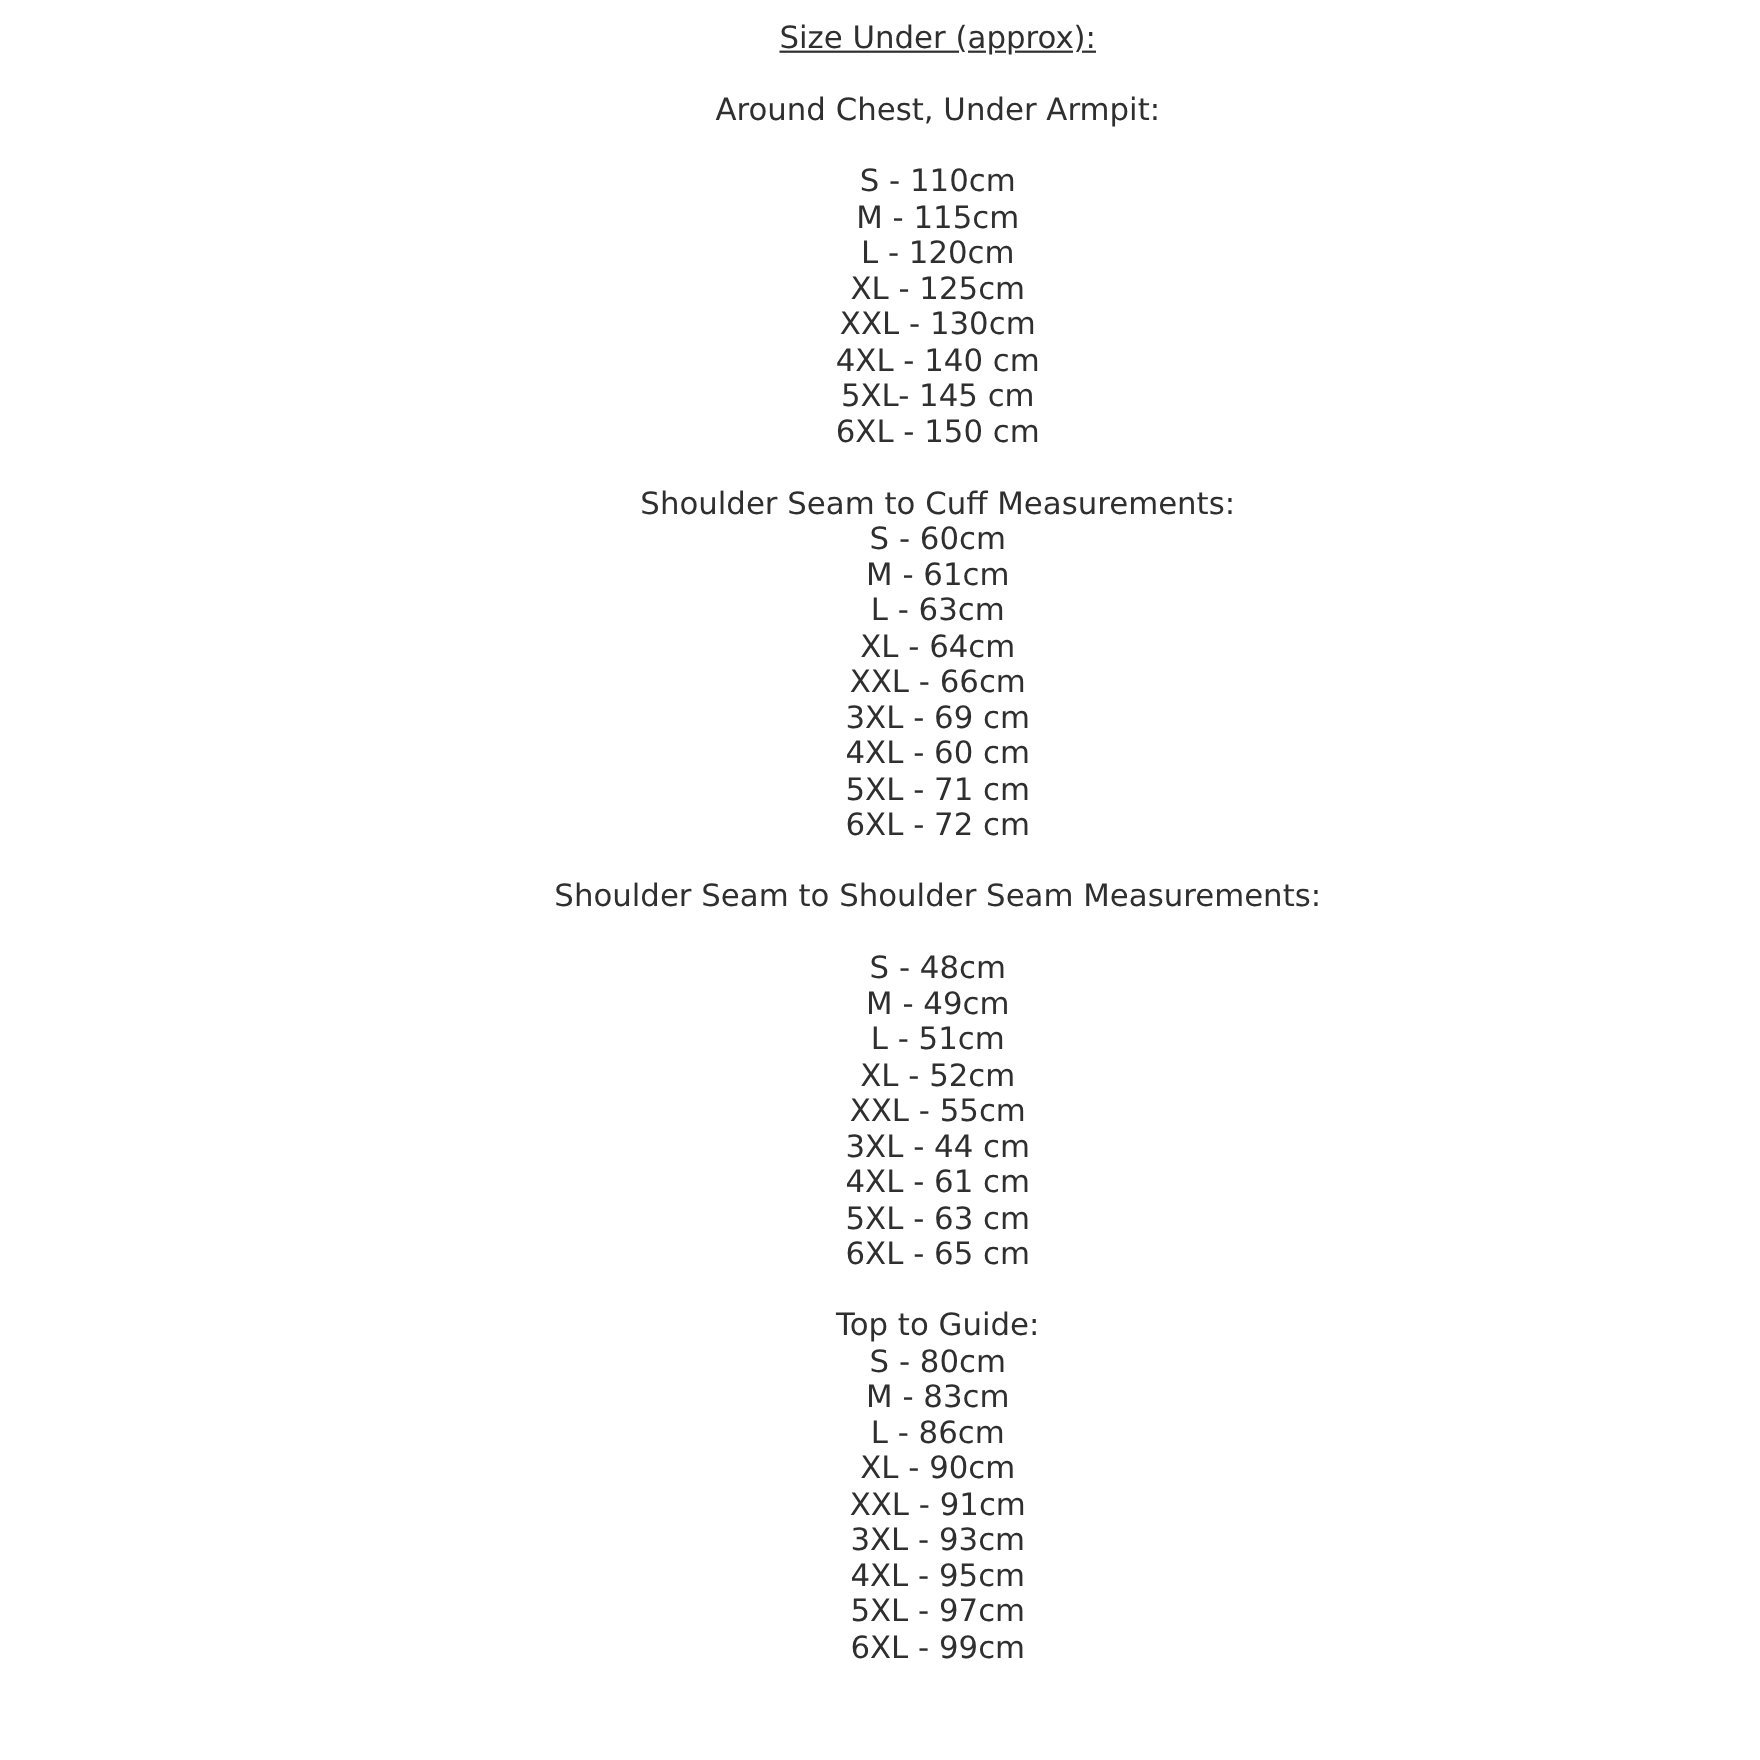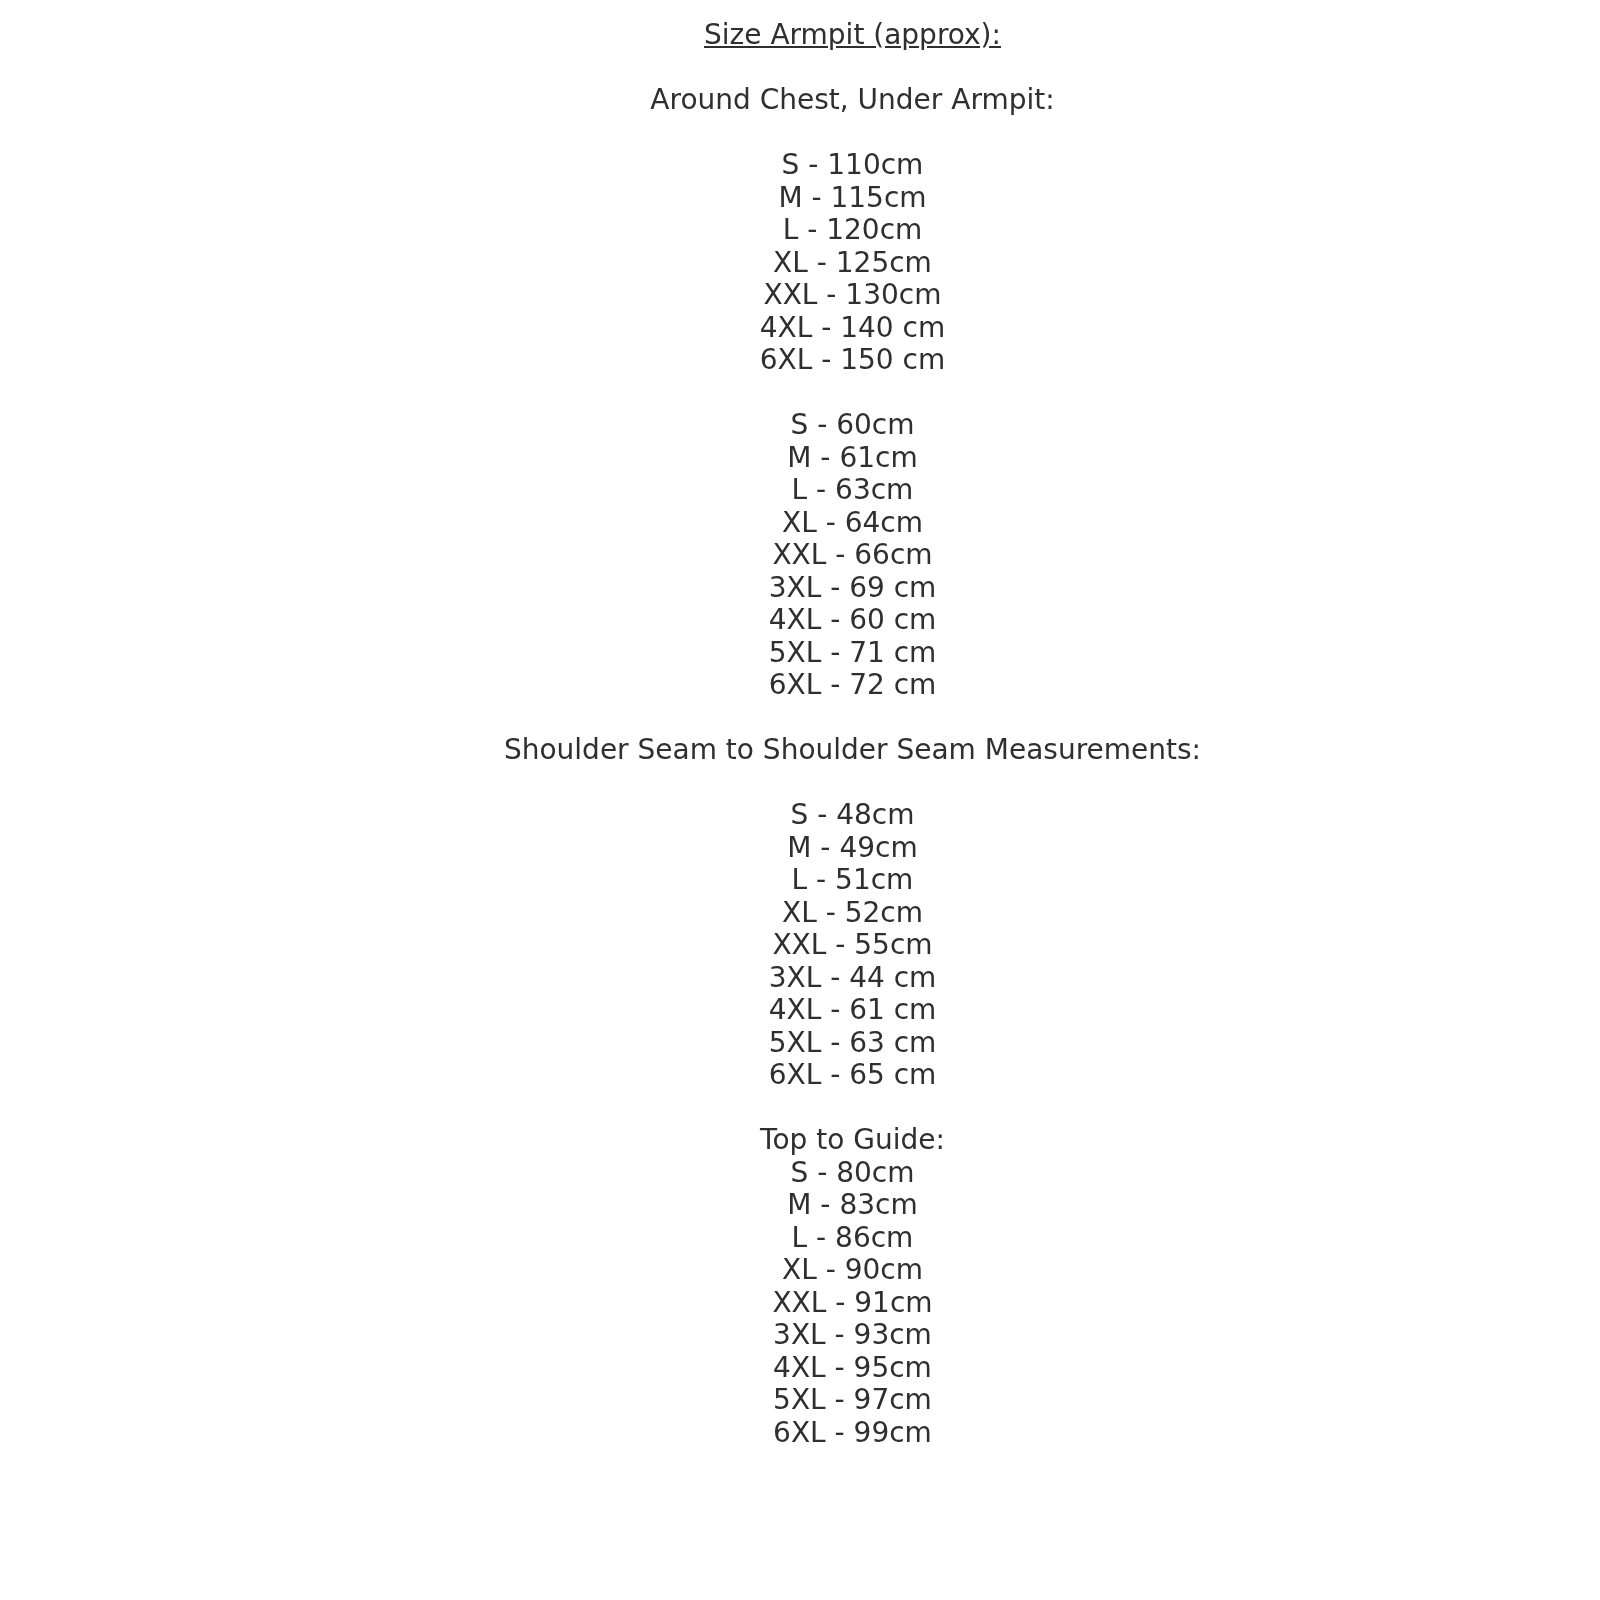--- a/index.html
+++ b/index.html
@@ -40,36 +40,38 @@
   }
   .sec:last-child {
     margin-bottom: 0;
   }
 </style>
 </head>
 <body>
 
 <div class="doc">
 
-  <div class="line title">Size Armpit (approx):</div>
+  <div class="line title">Size Under (approx):</div>
 
   <section class="sec pre-gap">
     <div class="line heading">Around Chest, Under Armpit:</div>
     <div class="list">
       <div class="line item">S - 110cm</div>
       <div class="line item">M - 115cm</div>
       <div class="line item">L - 120cm</div>
       <div class="line item">XL - 125cm</div>
       <div class="line item">XXL - 130cm</div>
       <div class="line item">4XL - 140 cm</div>
+      <div class="line item">5XL- 145 cm</div>
       <div class="line item">6XL - 150 cm</div>
     </div>
   </section>
 
   <section class="sec">
+    <div class="line heading">Shoulder Seam to Cuff Measurements:</div>
     <div class="list">
       <div class="line item">S - 60cm</div>
       <div class="line item">M - 61cm</div>
       <div class="line item">L - 63cm</div>
       <div class="line item">XL - 64cm</div>
       <div class="line item">XXL - 66cm</div>
       <div class="line item">3XL - 69 cm</div>
       <div class="line item">4XL - 60 cm</div>
       <div class="line item">5XL - 71 cm</div>
       <div class="line item">6XL - 72 cm</div>

